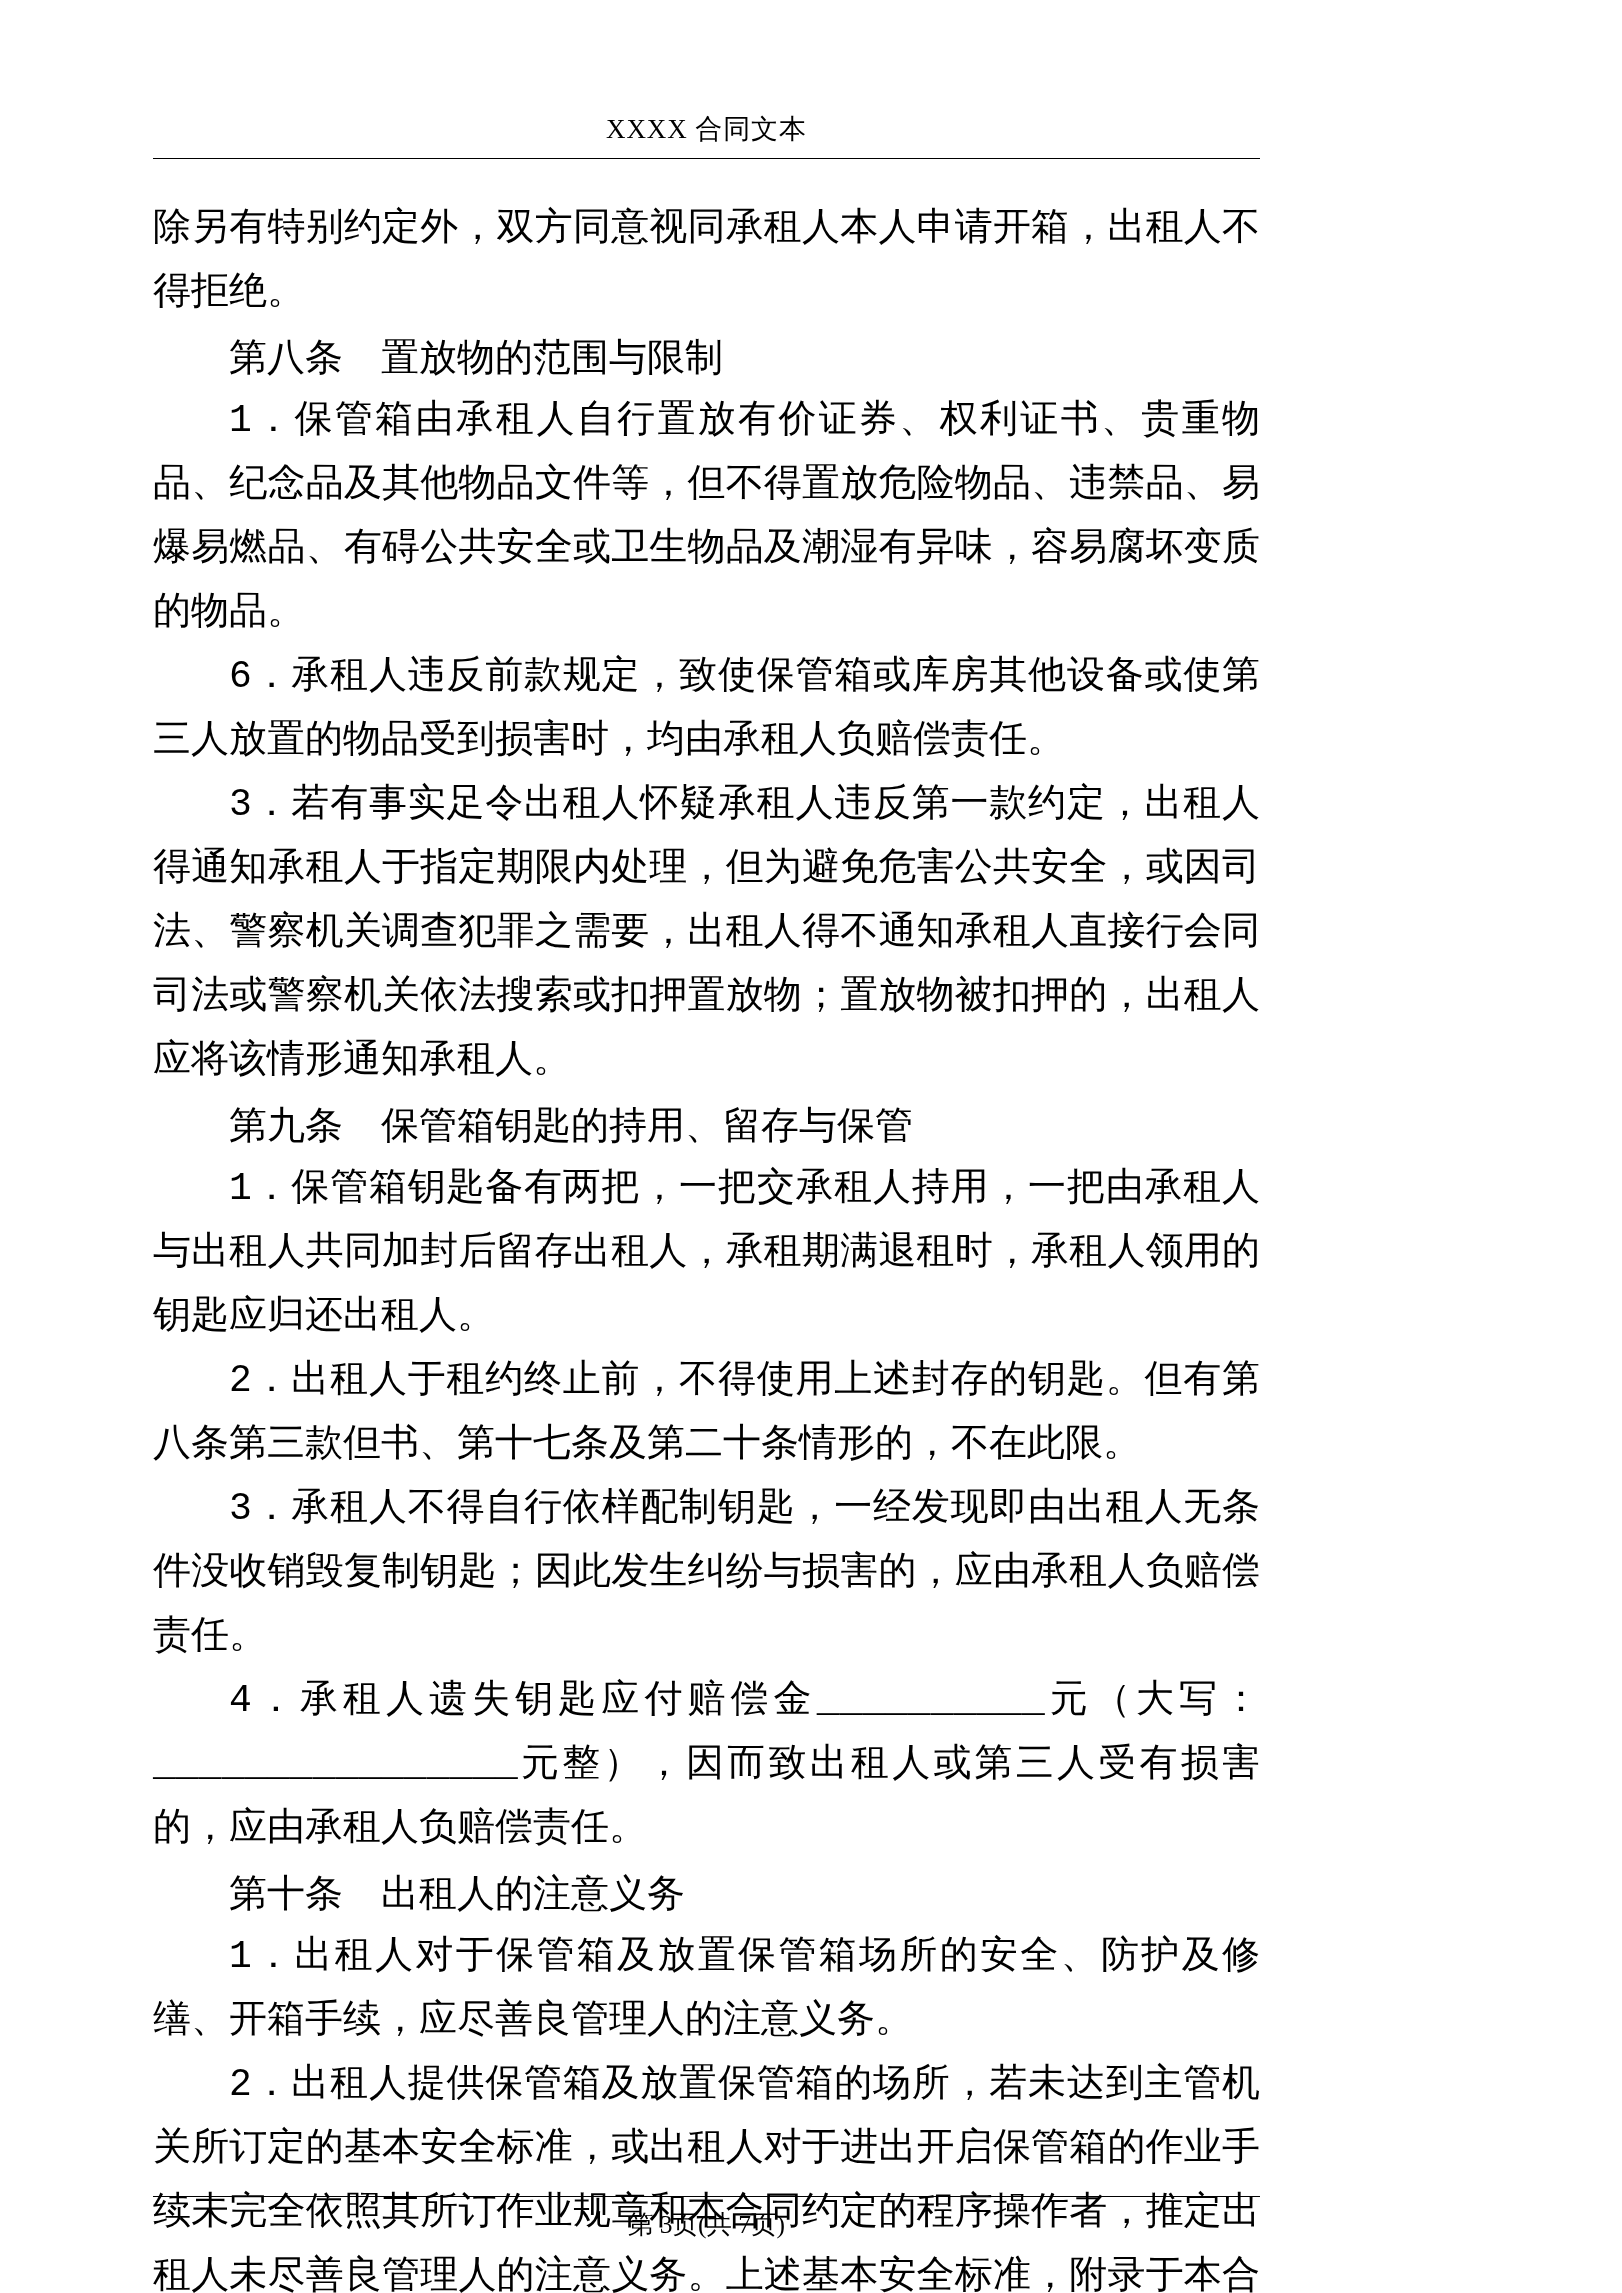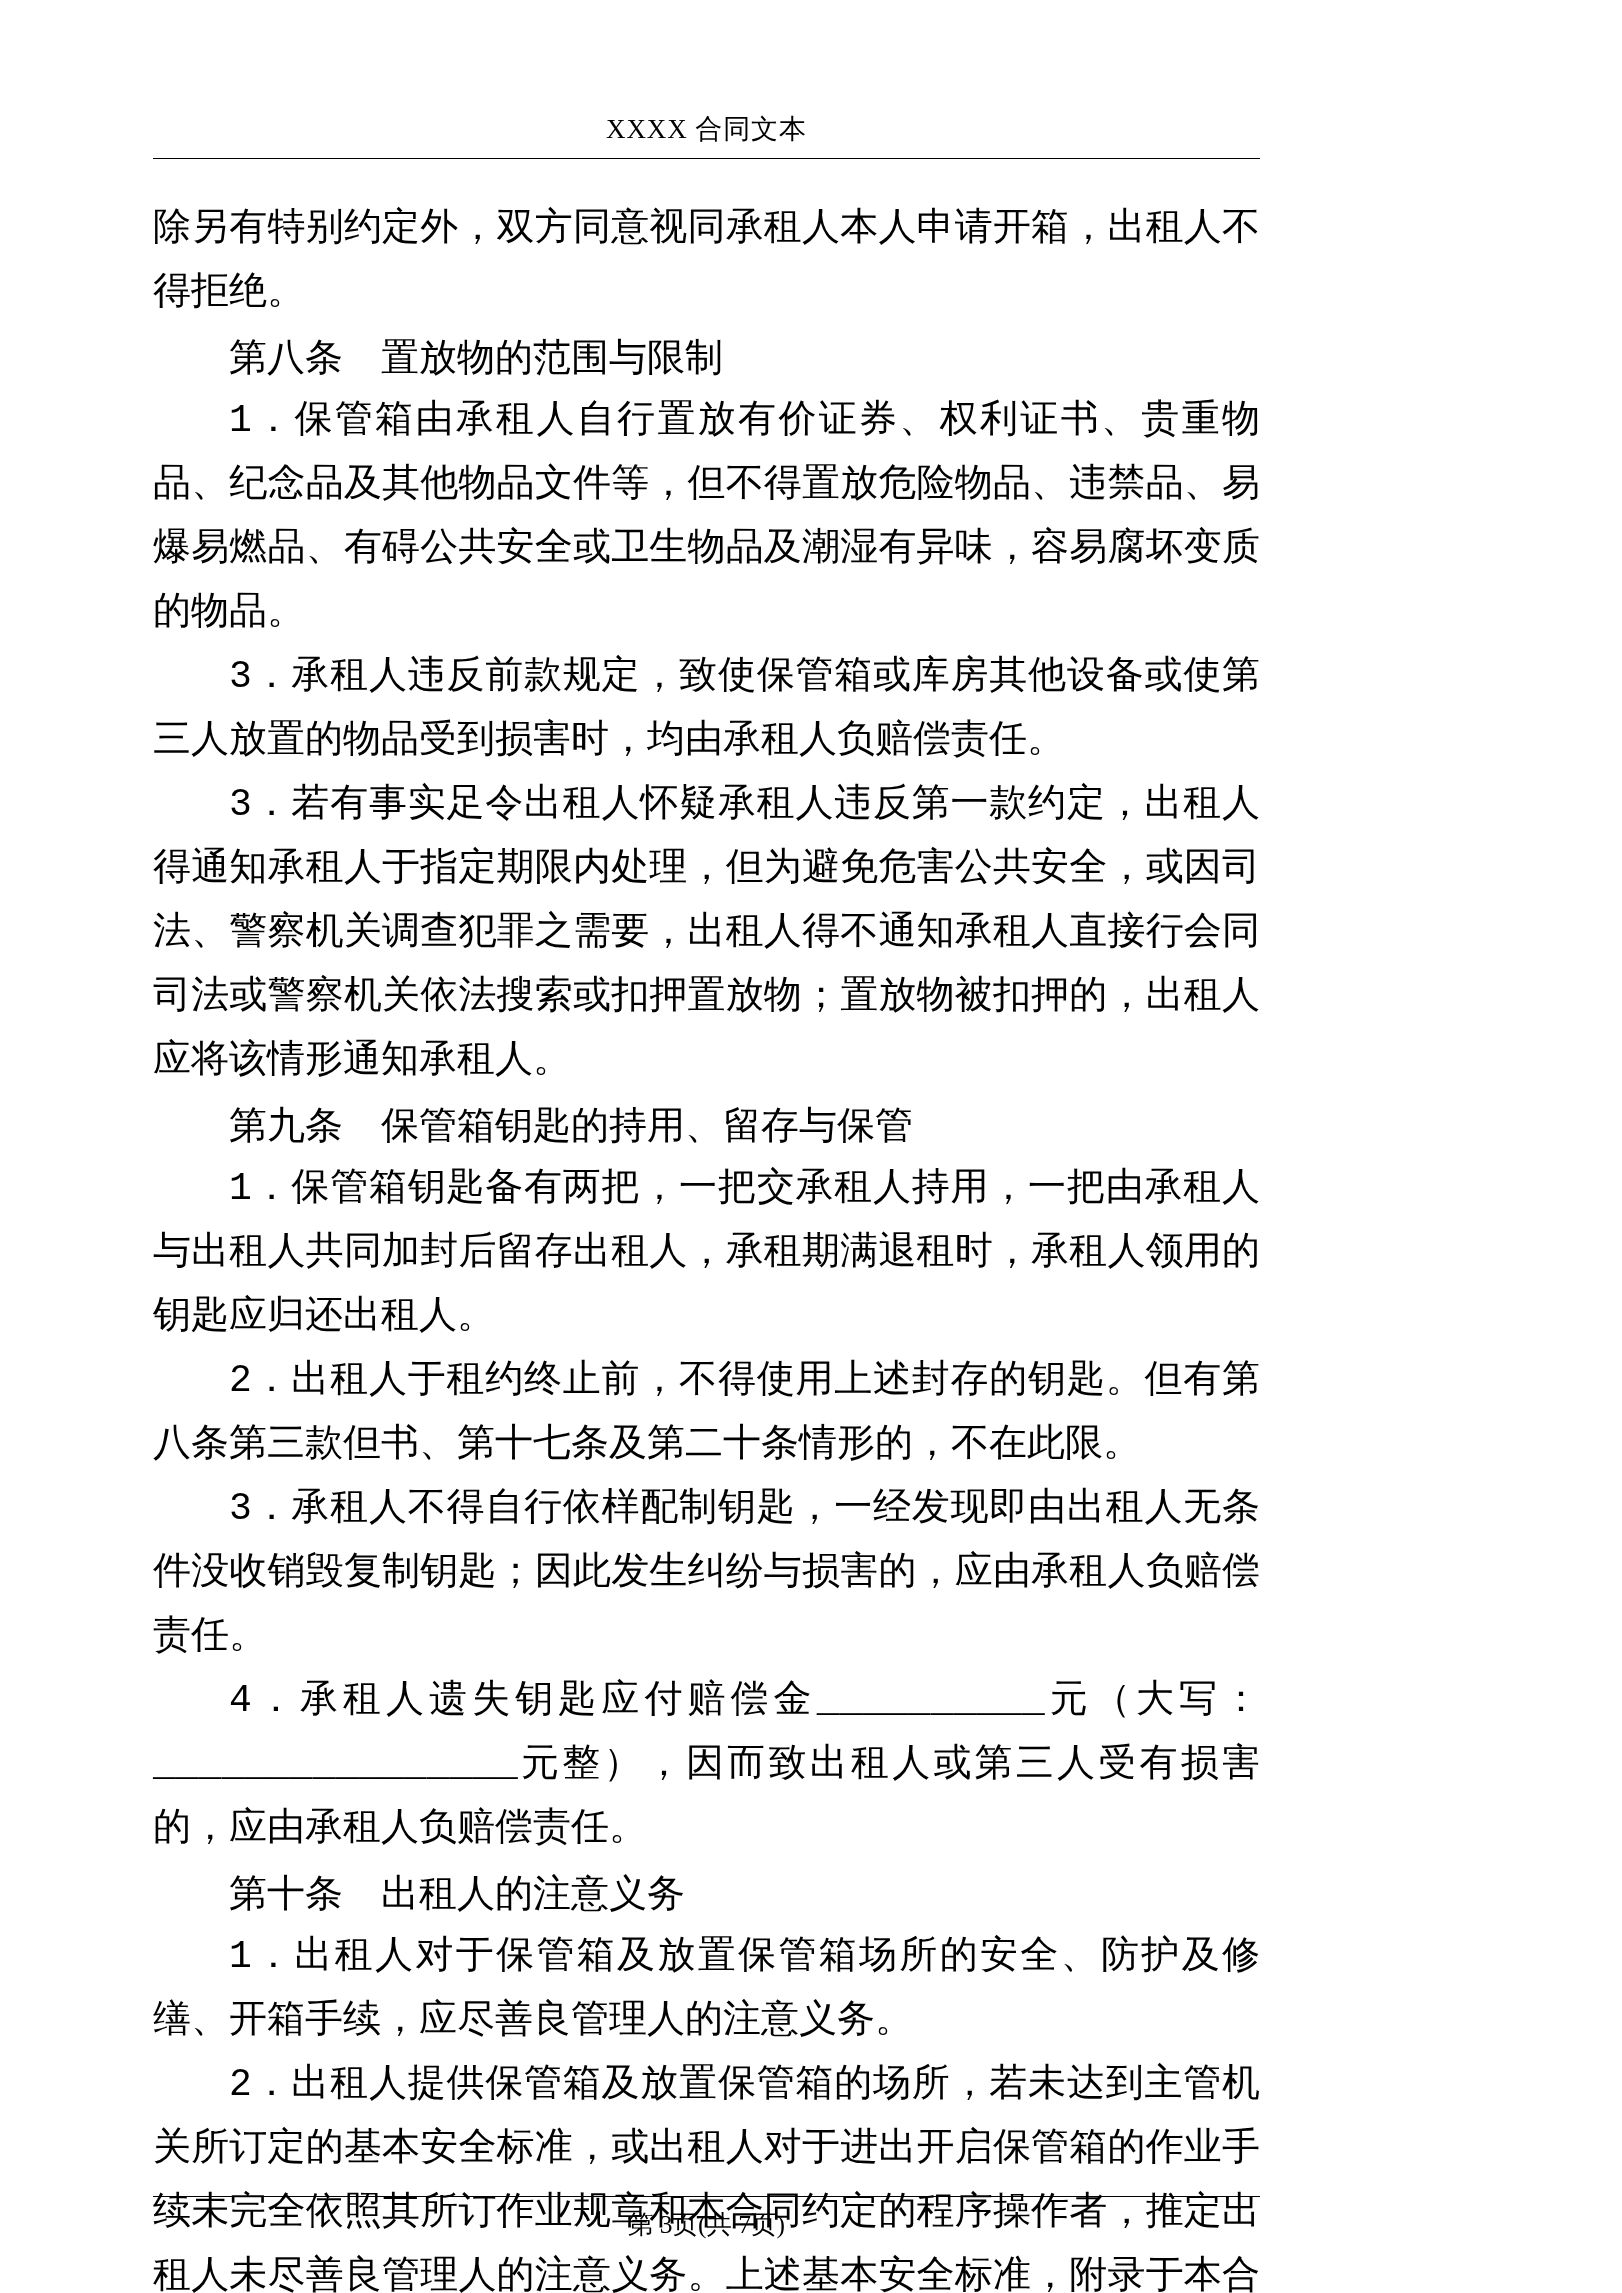--- a/index.html
+++ b/index.html
@@ -85,21 +85,21 @@
 
   <header class="page-header">
     <div class="header-title">XXXX 合同文本</div>
     <hr class="header-rule">
   </header>
 
   <main class="doc-body">
       <p class="paragraph no-indent">除另有特别约定外，双方同意视同承租人本人申请开箱，出租人不得拒绝。</p>
       <h2 class="heading">第八条　置放物的范围与限制</h2>
       <p class="paragraph">1．保管箱由承租人自行置放有价证券、权利证书、贵重物品、纪念品及其他物品文件等，但不得置放危险物品、违禁品、易爆易燃品、有碍公共安全或卫生物品及潮湿有异味，容易腐坏变质的物品。</p>
-      <p class="paragraph">3．承租人违反前款规定，致使保管箱或库房其他设备或使第三人放置的物品受到损害时，均由承租人负赔偿责任。</p>
+      <p class="paragraph">6．承租人违反前款规定，致使保管箱或库房其他设备或使第三人放置的物品受到损害时，均由承租人负赔偿责任。</p>
       <p class="paragraph">3．若有事实足令出租人怀疑承租人违反第一款约定，出租人得通知承租人于指定期限内处理，但为避免危害公共安全，或因司法、警察机关调查犯罪之需要，出租人得不通知承租人直接行会同司法或警察机关依法搜索或扣押置放物；置放物被扣押的，出租人应将该情形通知承租人。</p>
       <h2 class="heading">第九条　保管箱钥匙的持用、留存与保管</h2>
       <p class="paragraph">1．保管箱钥匙备有两把，一把交承租人持用，一把由承租人与出租人共同加封后留存出租人，承租期满退租时，承租人领用的钥匙应归还出租人。</p>
       <p class="paragraph">2．出租人于租约终止前，不得使用上述封存的钥匙。但有第八条第三款但书、第十七条及第二十条情形的，不在此限。</p>
       <p class="paragraph">3．承租人不得自行依样配制钥匙，一经发现即由出租人无条件没收销毁复制钥匙；因此发生纠纷与损害的，应由承租人负赔偿责任。</p>
       <p class="paragraph">4．承租人遗失钥匙应付赔偿金__________元（大写：________________元整），因而致出租人或第三人受有损害的，应由承租人负赔偿责任。</p>
       <h2 class="heading">第十条　出租人的注意义务</h2>
       <p class="paragraph">1．出租人对于保管箱及放置保管箱场所的安全、防护及修缮、开箱手续，应尽善良管理人的注意义务。</p>
       <p class="paragraph">2．出租人提供保管箱及放置保管箱的场所，若未达到主管机关所订定的基本安全标准，或出租人对于进出开启保管箱的作业手续未完全依照其所订作业规章和本合同约定的程序操作者，推定出租人未尽善良管理人的注意义务。上述基本安全标准，附录于本合同之后，而为本合同的一部分，于该标准提高时，依新标准适用。</p>
       <h2 class="heading">权利证书　损害赔偿责任</h2>

